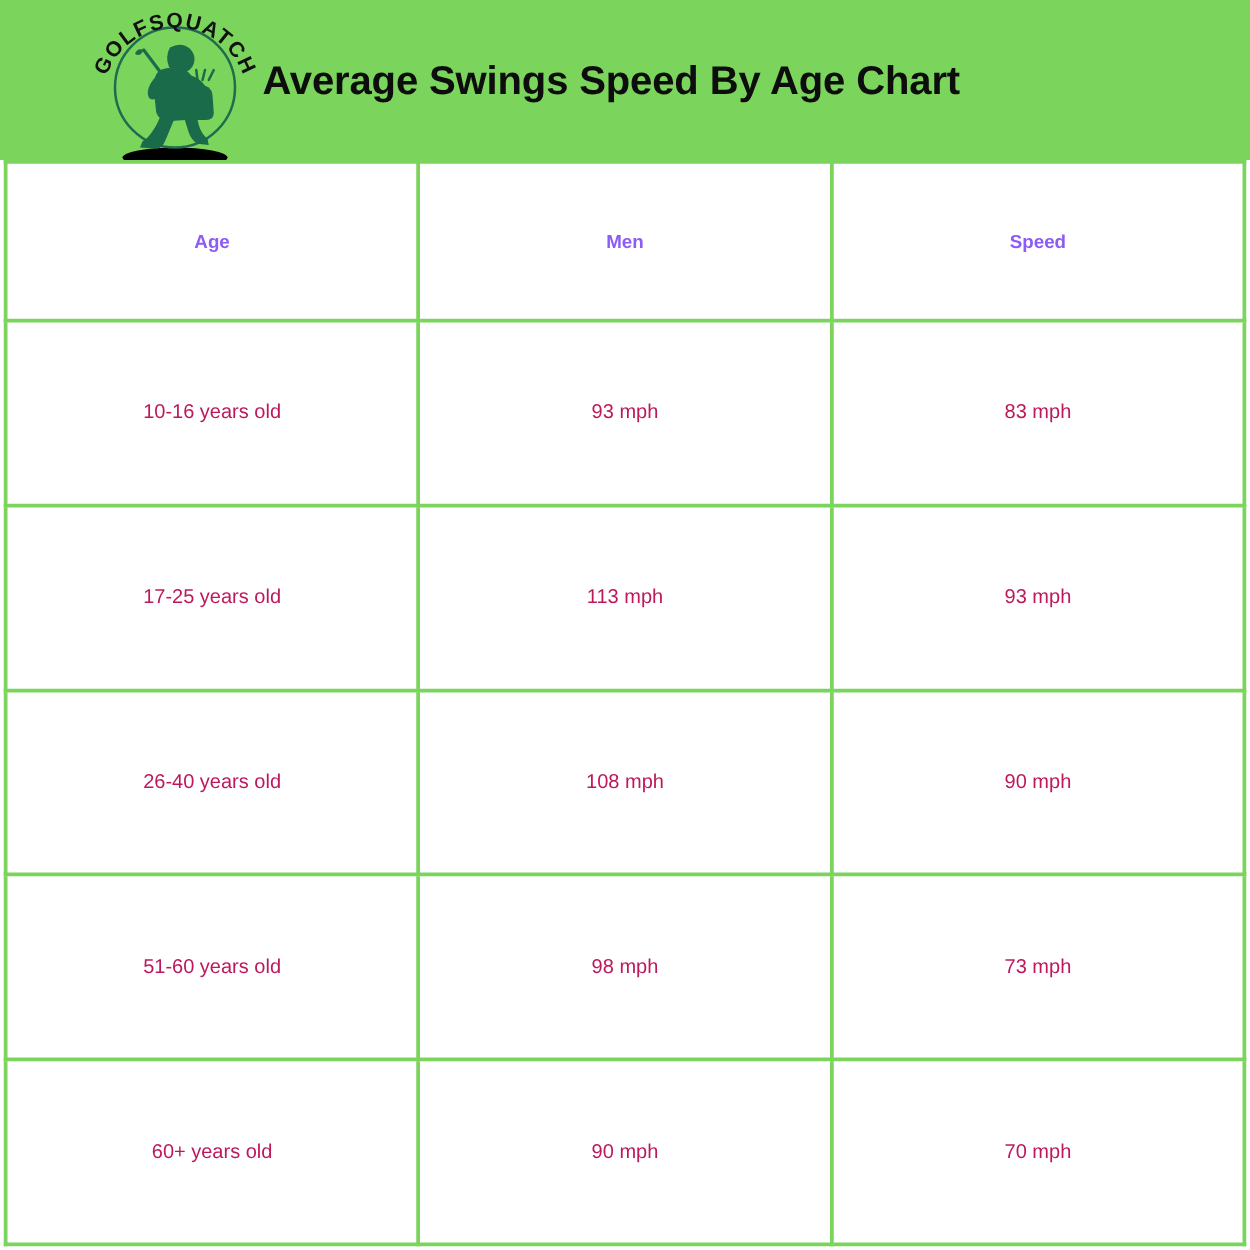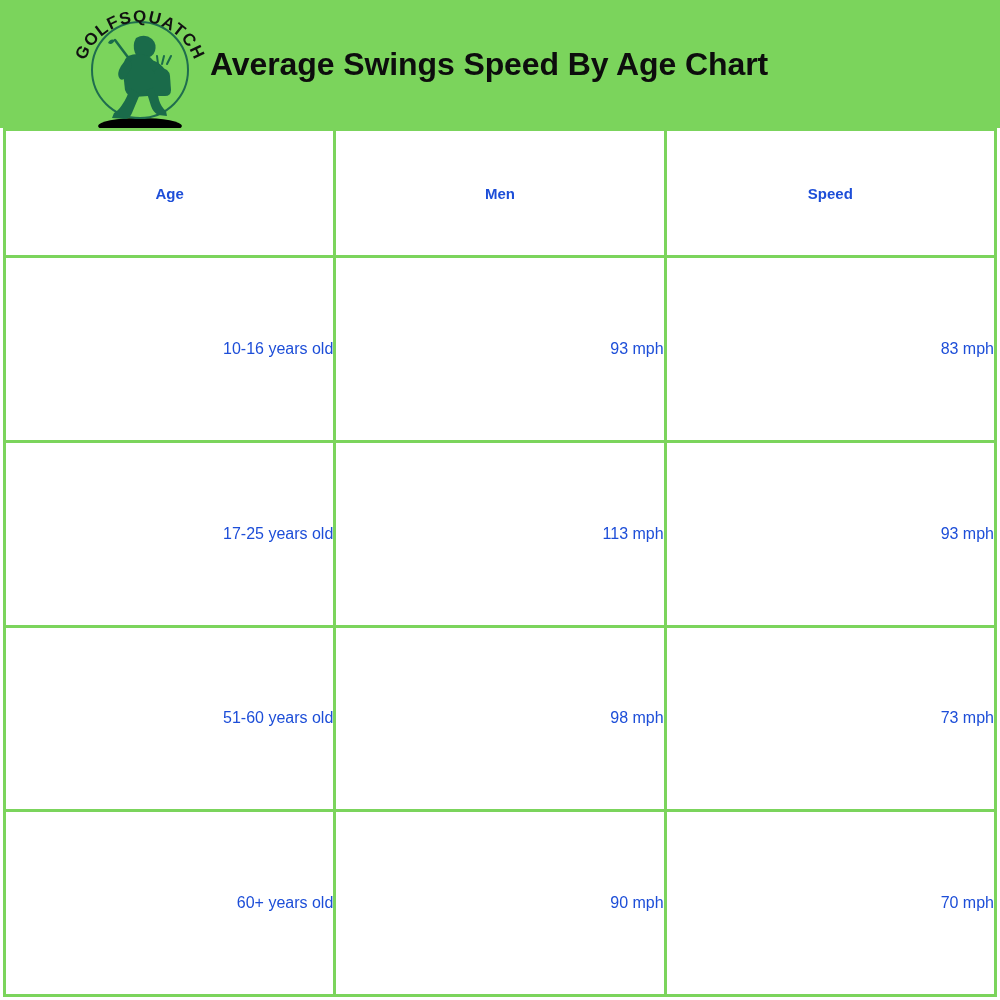--- a/index.html
+++ b/index.html
@@ -77,31 +77,30 @@
     border: 3px solid #7BD45C;
     text-align: center;
     vertical-align: middle;
     padding: 0;
   }
 
   table.data-table thead th {
     height: 124px;
     font-size: 15px;
     font-weight: bold;
-    color: #1d4ed8;
+    color: #8b5cf6;
     background: #ffffff;
   }
 
   table.data-table tbody td {
     height: 124px;
     font-size: 16px;
     font-weight: normal;
-    color: #1d4ed8;
+    color: #be185d;
     background: #ffffff;
-    text-align: right;
   }
 </style>
 </head>
 <body>
 
 <div class="page">
 
   <div class="header-band">
 
     <div class="brand-logo">
@@ -158,20 +157,25 @@
           <td>10-16 years old</td>
           <td>93 mph</td>
           <td>83 mph</td>
         </tr>
         <tr>
           <td>17-25 years old</td>
           <td>113 mph</td>
           <td>93 mph</td>
         </tr>
         <tr>
+          <td>26-40 years old</td>
+          <td>108 mph</td>
+          <td>90 mph</td>
+        </tr>
+        <tr>
           <td>51-60 years old</td>
           <td>98 mph</td>
           <td>73 mph</td>
         </tr>
         <tr>
           <td>60+ years old</td>
           <td>90 mph</td>
           <td>70 mph</td>
         </tr>
       </tbody>

